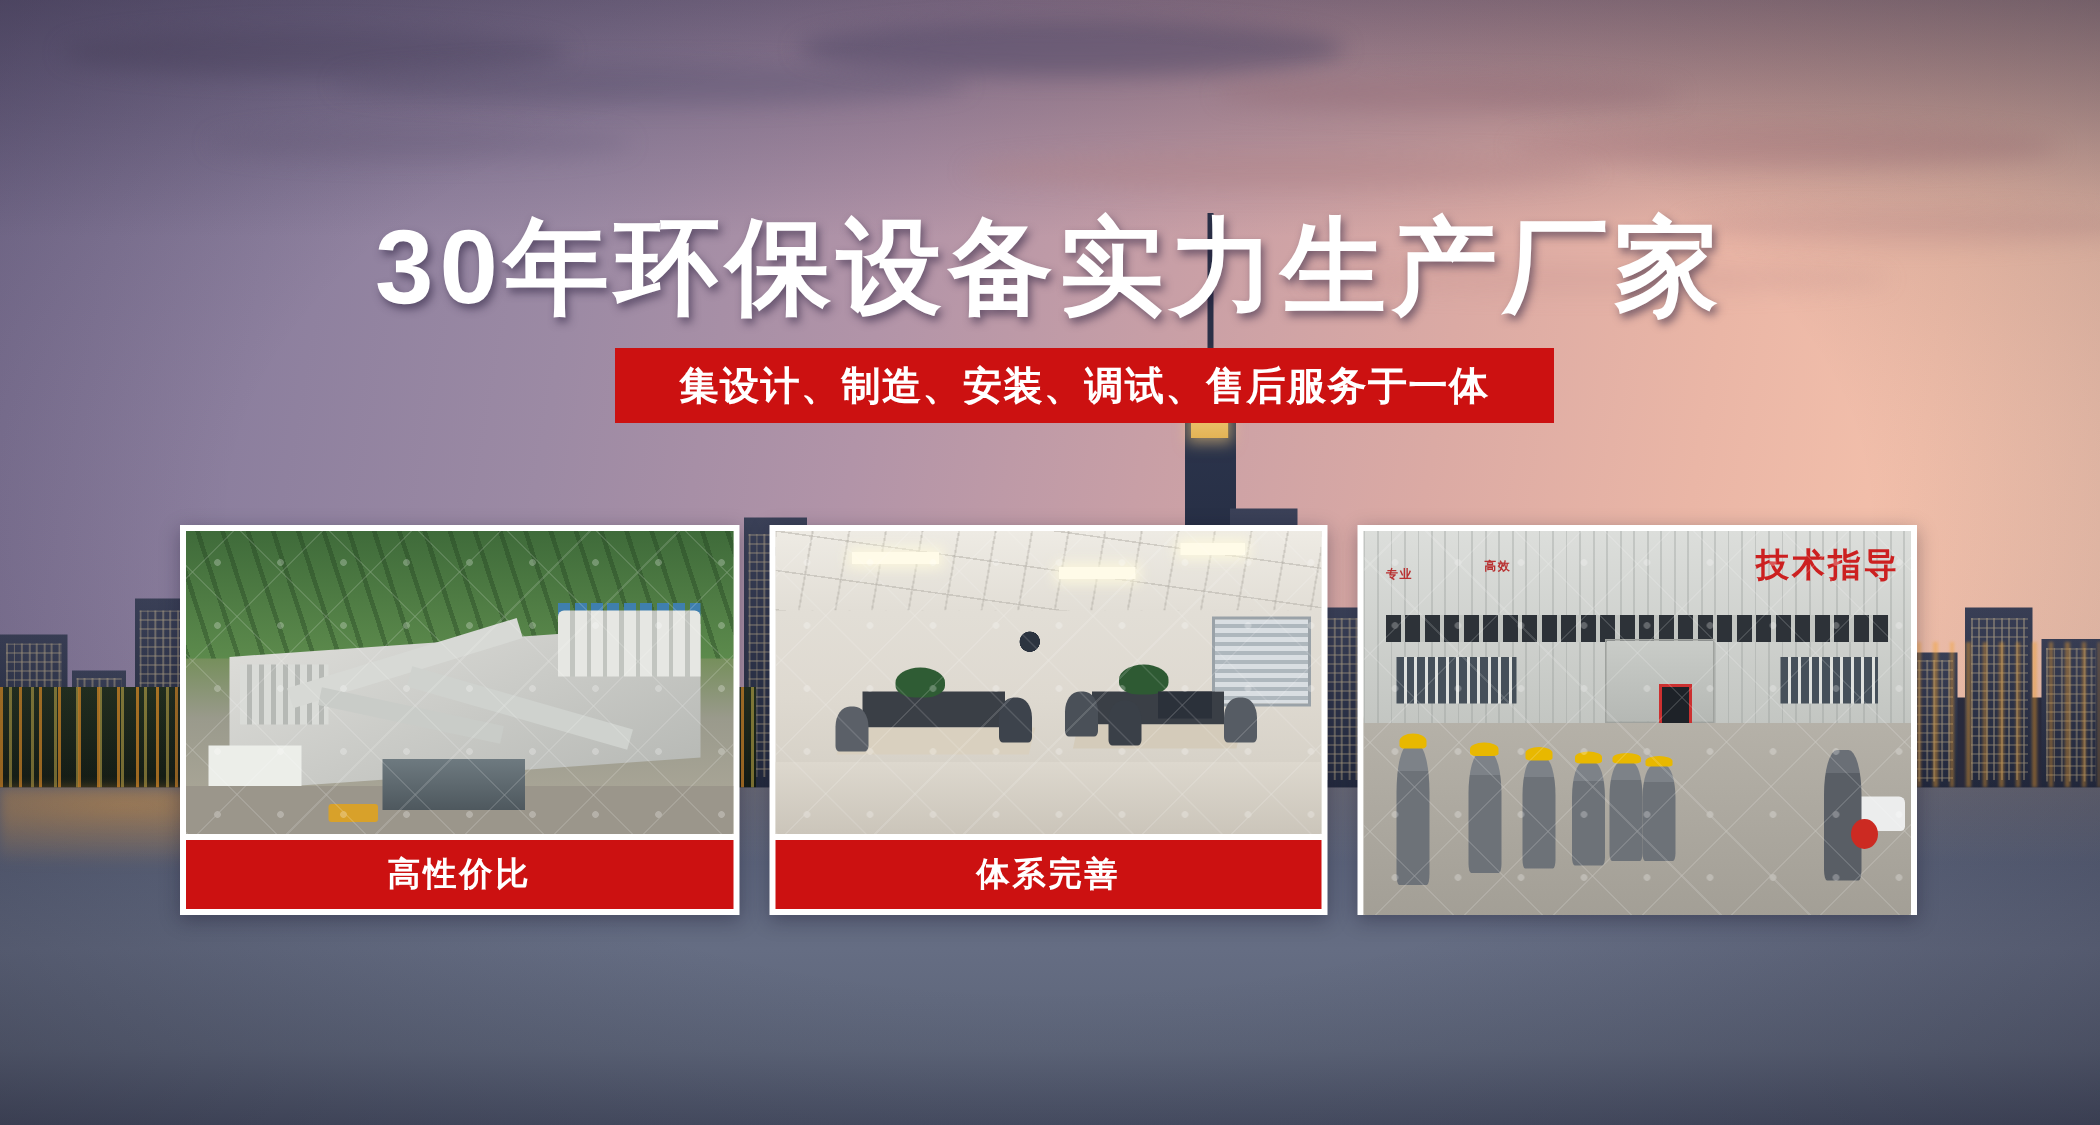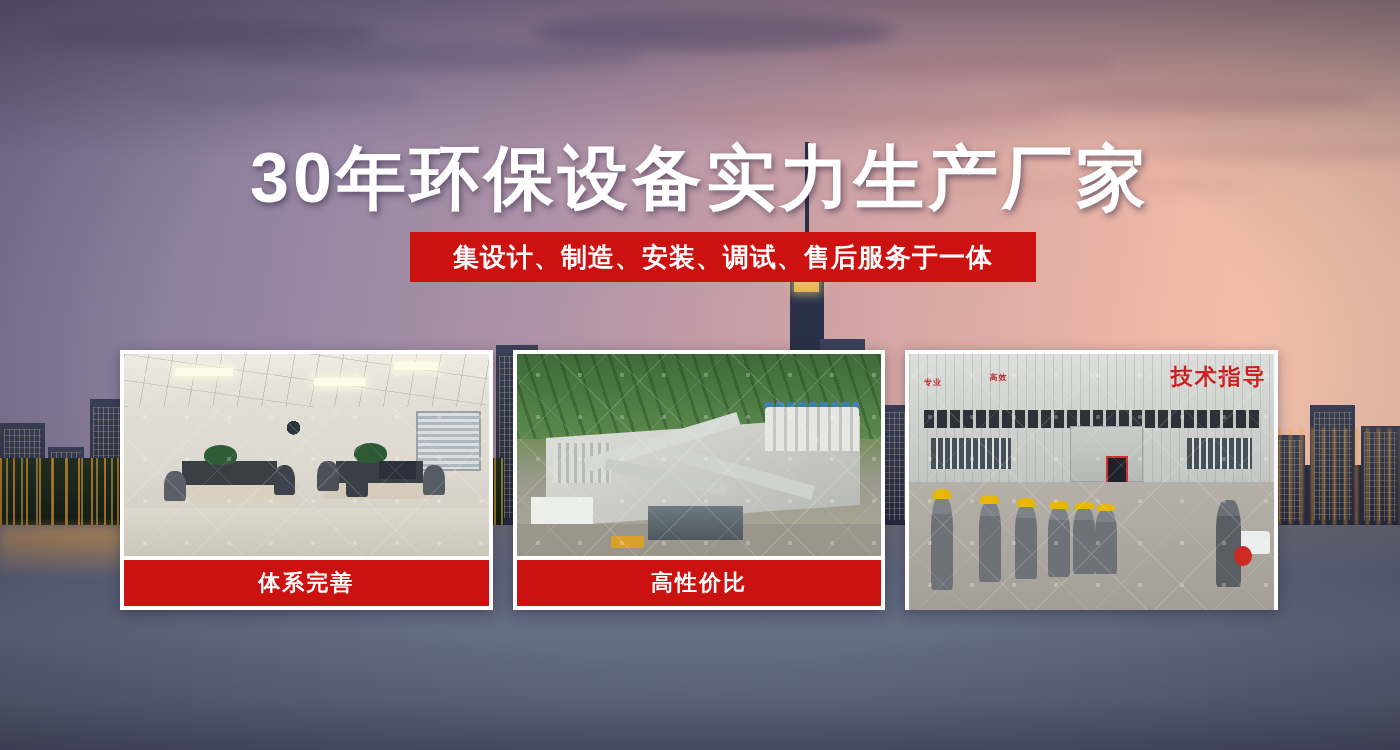--- a/index.html
+++ b/index.html
@@ -301,20 +301,39 @@
   <div class="headline">30年环保设备实力生产厂家</div>
 
   <div class="subbar">
     <span>集设计、制造、安装、调试、售后服务于一体</span>
   </div>
 
   <div class="cards">
 
 
     <div class="card">
+      <div class="photo p2">
+        <div class="field"></div>
+        <div class="plant"></div>
+        <div class="stack"></div>
+        <div class="silotop"></div>
+        <div class="silos"></div>
+        <div class="belt1"></div>
+        <div class="belt2"></div>
+        <div class="belt3"></div>
+        <div class="yard"></div>
+        <div class="shed"></div>
+        <div class="white1"></div>
+        <div class="dig"></div>
+        <div class="wm"></div>
+      </div>
+      <div class="cap">高性价比</div>
+    </div>
+
+    <div class="card">
       <div class="photo p3">
         <div class="ceil"></div>
         <div class="lamp l1"></div>
         <div class="lamp l2"></div>
         <div class="lamp l3"></div>
         <div class="win"></div>
         <div class="logo"></div>
         <div class="floor"></div>
         <div class="part1"></div>
         <div class="part2"></div>
@@ -327,39 +346,20 @@
         <div class="pers pr2"></div>
         <div class="pers pr3"></div>
         <div class="pers pr4"></div>
         <div class="pers pr5"></div>
         <div class="wm"></div>
       </div>
       <div class="cap">体系完善</div>
     </div>
 
     <div class="card">
-      <div class="photo p2">
-        <div class="field"></div>
-        <div class="plant"></div>
-        <div class="stack"></div>
-        <div class="silotop"></div>
-        <div class="silos"></div>
-        <div class="belt1"></div>
-        <div class="belt2"></div>
-        <div class="belt3"></div>
-        <div class="yard"></div>
-        <div class="shed"></div>
-        <div class="white1"></div>
-        <div class="dig"></div>
-        <div class="wm"></div>
-      </div>
-      <div class="cap">高性价比</div>
-    </div>
-
-    <div class="card">
       <div class="photo p4">
         <div class="wall"></div>
         <div class="bigtxt">技术指导</div>
         <div class="smtxt">专业</div>
         <div class="smtxt2">高效</div>
         <div class="strip"></div>
         <div class="door"></div>
         <div class="win4 w1"></div>
         <div class="win4 w2"></div>
         <div class="door2"></div>

